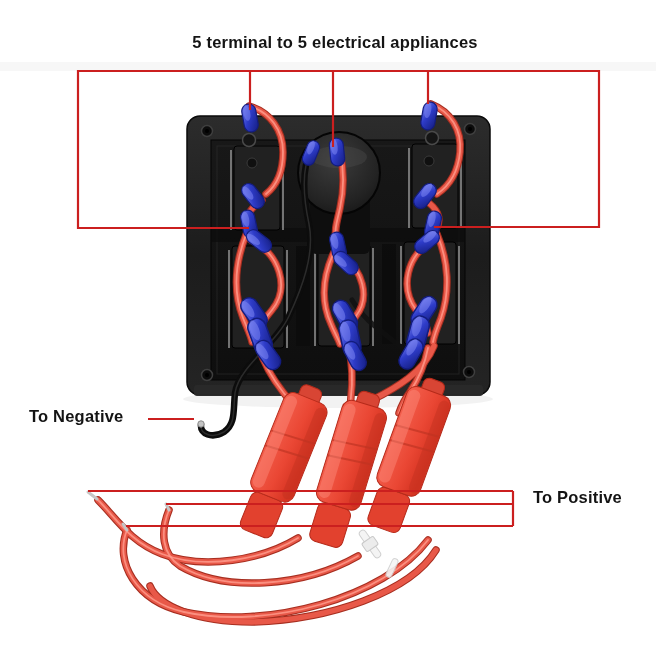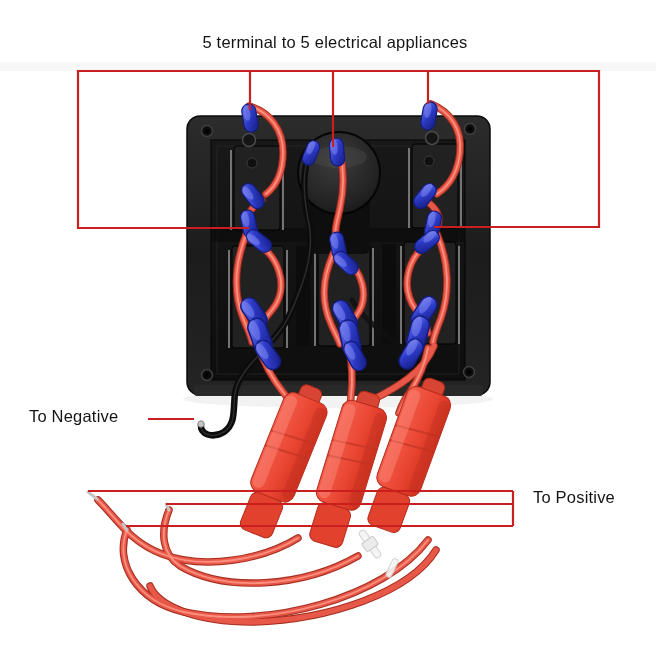--- a/index.html
+++ b/index.html
@@ -1,19 +1,20 @@
 <!DOCTYPE html>
 <html style="--background: #ffffff; --annotation-red: #cb1f1f; --wire-red: #e85848; --wire-red-dark: #a62e20; --wire-red-light: #ff9d8e; --connector-blue: #2e3cc9; --connector-blue-light: #7d86f2; --connector-blue-dark: #131c7e; --fuse-red: #ea4734; --panel-black: #1d1d1d; --negative-wire: #0c0c0c; --tip-silver: #c6c6c6;"><head>
 <meta charset="utf-8">
 <style>
   html,body{margin:0;padding:0;background:#fff;}
   #stage{
     position:relative;width:656px;height:656px;overflow:hidden;
     background:var(--background,#ffffff);
     font-family:"Liberation Sans", sans-serif;
+    font-weight:bold;
   }
   #photo-svg{position:absolute;left:0;top:0;}
   .label{
     position:absolute;color:#141414;font-size:16.5px;line-height:18px;
     white-space:nowrap;letter-spacing:.2px;
   }
   #title-label{left:7px;top:33px;width:656px;text-align:center;}
   #negative-label{left:29px;top:407px;}
   #positive-label{left:533px;top:488px;}
 

